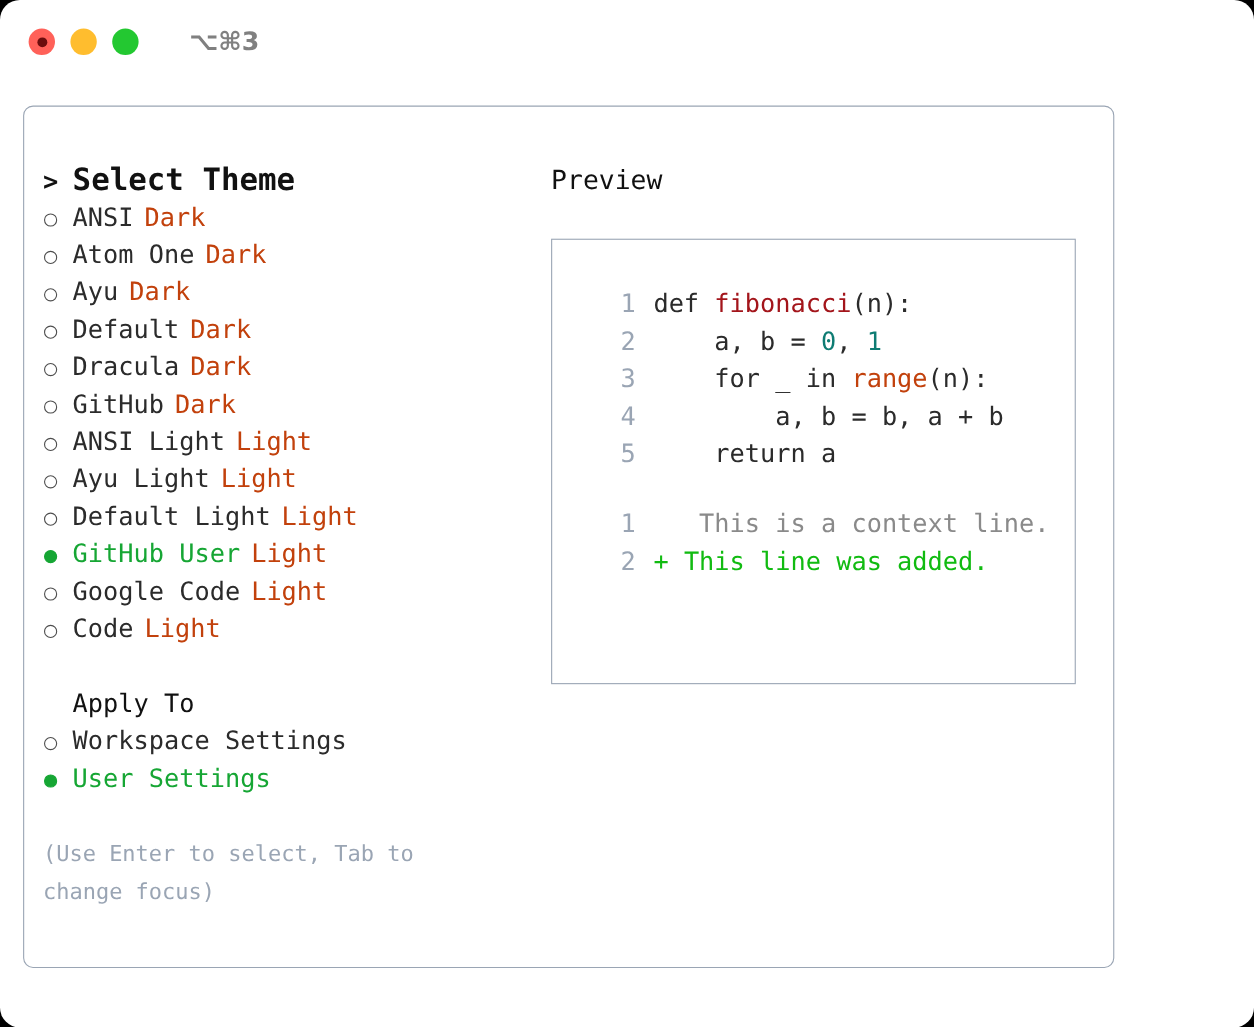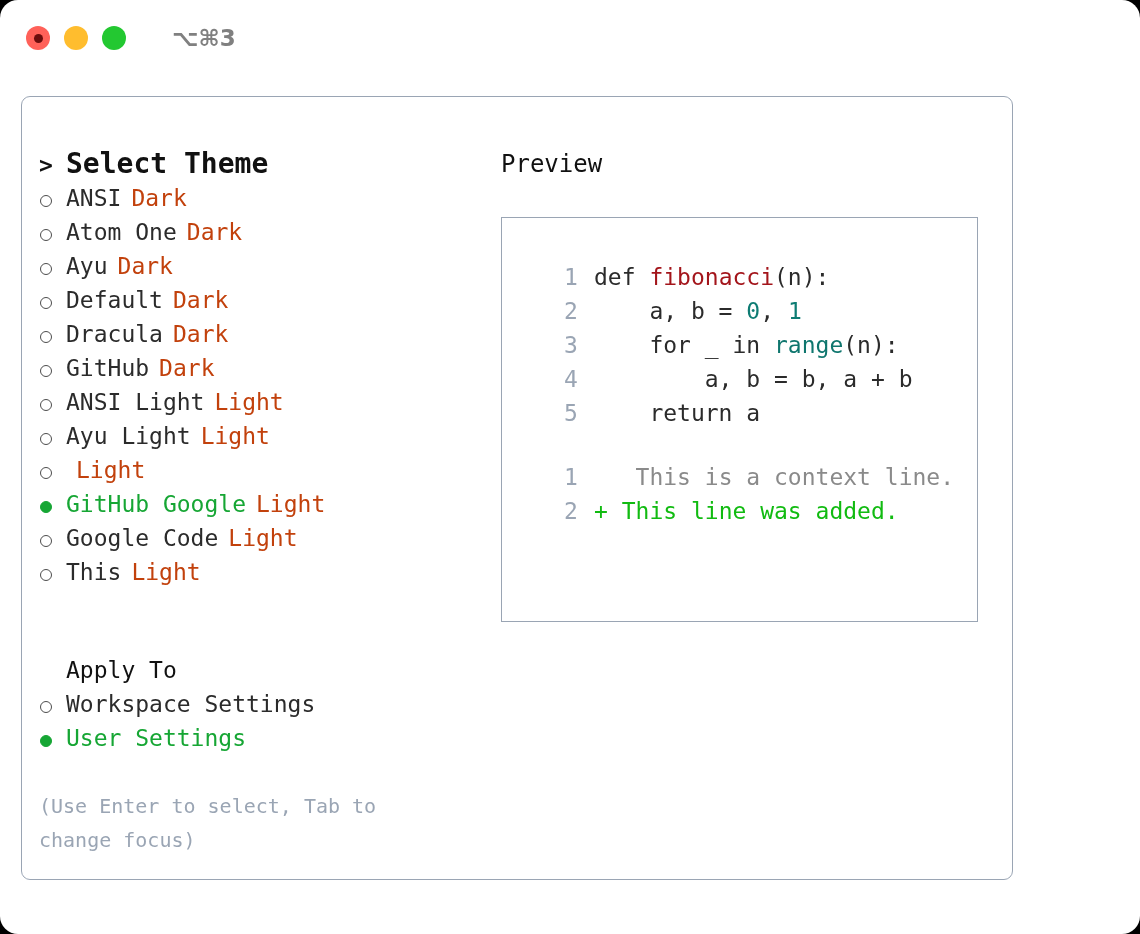--- a/index.html
+++ b/index.html
@@ -158,21 +158,20 @@
 
   .spacer-row { height: 34px; }
 
   .section-head {
     height: 34px;
     line-height: 34px;
     font-size: 23px;
     color: #111111;
     padding-left: 27px;
     white-space: nowrap;
-    margin-top: 30px;
   }
 
   .hint {
     margin-top: 34px;
     font-size: 20px;
     line-height: 34px;
     color: #9aa5b4;
     width: 405px;
   }
 
@@ -218,21 +217,21 @@
   .lnum {
     display: inline-block;
     width: 30px;
     text-align: left;
     color: #9aa5b4;
   }
   .blank-line { height: 30px; }
 
   .tok-fn   { color: #a3151b; }
   .tok-num  { color: #0e7c73; }
-  .tok-call { color: #0f766e; }
+  .tok-call { color: #c2410c; }
   .tok-plain{ color: #2b2b2b; }
 
   .diff-ctx { color: #8a8a8a; }
   .diff-del { color: #c5201a; }
   .diff-add { color: #11bb11; }
 </style>
 </head>
 <body>
 
 <div class="window">
@@ -310,41 +309,42 @@
               <span class="bullet off">
                 <i></i>
               </span>
               <span class="lbl">Ayu Light</span>
               <span class="variant">Light</span>
             </div>
             <div class="list-line">
               <span class="bullet off">
                 <i></i>
               </span>
+              <span class="lbl">Default Light</span>
               <span class="variant">Light</span>
             </div>
             <div class="list-line">
               <span class="bullet on">
                 <i></i>
               </span>
-              <span class="lbl selected">GitHub Google</span>
+              <span class="lbl selected">GitHub User</span>
               <span class="variant">Light</span>
             </div>
             <div class="list-line">
               <span class="bullet off">
                 <i></i>
               </span>
               <span class="lbl">Google Code</span>
               <span class="variant">Light</span>
             </div>
             <div class="list-line">
               <span class="bullet off">
                 <i></i>
               </span>
-              <span class="lbl">This</span>
+              <span class="lbl">Code</span>
               <span class="variant">Light</span>
             </div>
           </div>
 
         <div class="spacer-row"></div>
 
         <div class="section-head">Apply To</div>
 
         <div id="apply-items">
             <div class="list-line">

